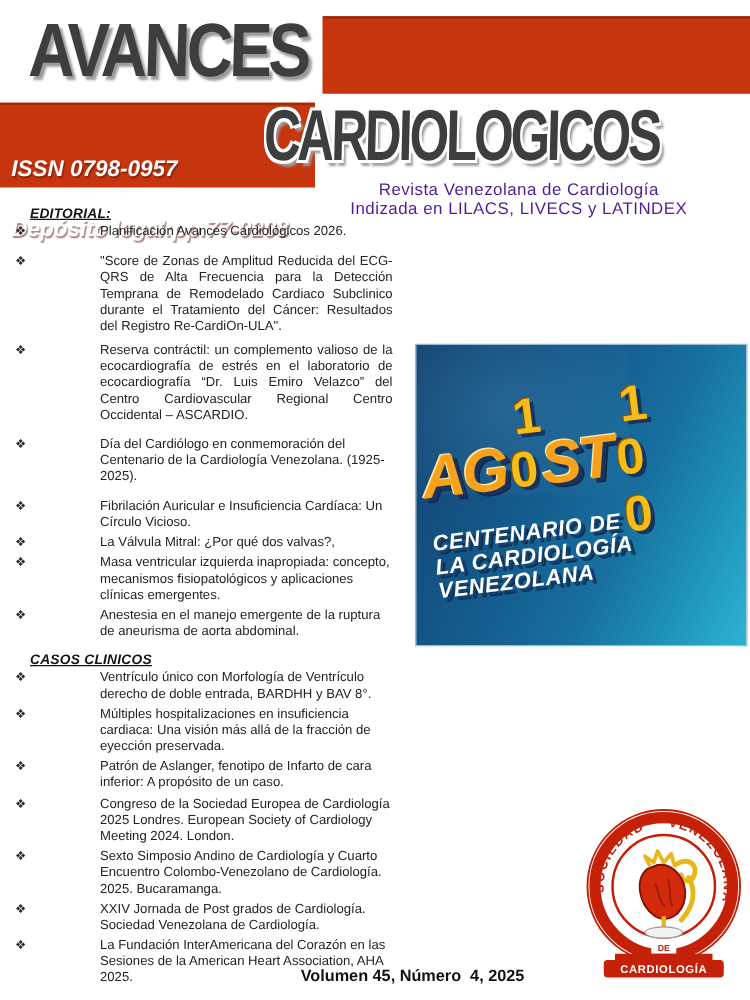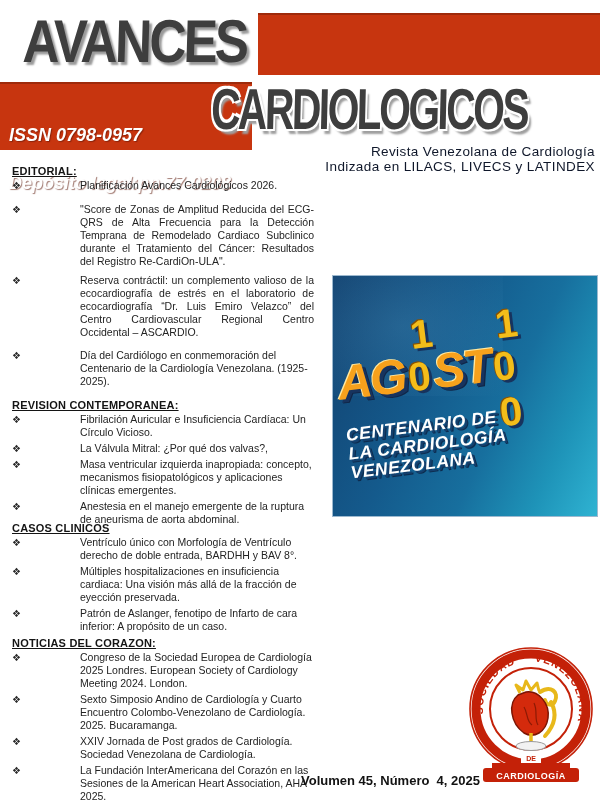--- a/index.html
+++ b/index.html
@@ -20,29 +20,29 @@
     position:absolute;left:9px;top:95px;color:#ffffff;font-weight:bold;font-style:italic;
     font-size:18px;line-height:16px;text-shadow:1px 1px 1px rgba(90,20,5,.55);white-space:pre;
   }
   .cardiologicos{
     position:absolute;left:212px;top:76px;white-space:nowrap;
     font-size:48px;font-weight:900;color:#3e3e3e;letter-spacing:-3px;
     transform:scale(.85,1.2) skewX(-2deg);transform-origin:left top;
     text-shadow:-2px -2px 0 #fff,2px -2px 0 #fff,-2px 2px 0 #fff,2px 2px 0 #fff,4px 4px 2px #9f9f9f;
   }
   .tagline{
-    position:absolute;left:235px;top:145px;width:360px;text-align:right;
-    color:#0f172a;font-size:13.5px;line-height:14.5px;letter-spacing:.4px;
+    position:absolute;left:235px;top:145px;width:360px;text-align:center;
+    color:#4c1d95;font-size:13.5px;line-height:14.5px;letter-spacing:.4px;
     text-shadow:1px 1px 0 #ffffff;
   }
   
   .toc-section{position:absolute;left:12px;width:302px;}
   .toc-heading{
-    font-size:11px;font-weight:bold;color:#141414;margin:0 0 2px 0;
-    text-decoration:underline;letter-spacing:.2px;
+    font-size:11px;font-weight:bold;color:#141414;margin:0 0 2px 12px;
+    text-decoration:underline;letter-spacing:.2px;font-style:italic;
   }
   .toc-item{display:flex;margin:0 0 3px 0;}
   .bullet{width:20px;flex:none;font-size:10px;line-height:13px;color:#2b2b2b;}
   .item-text{flex:1;font-size:10.5px;line-height:13px;color:#232323;padding-left:48px;}
   .just{text-align:justify;}
   
   .poster{
     position:absolute;left:332px;top:275px;width:264px;height:240px;overflow:hidden;
     background:linear-gradient(115deg,#12416f 0%,#145a8c 38%,#176f9e 62%,#1e93b8 82%,#2fb3d2 100%);
     border:1px solid #9db9cf;
@@ -66,21 +66,21 @@
   .zero-below{position:absolute;left:1px;top:46px;}
   .caption{
     position:absolute;left:12px;top:150px;transform:rotate(-7deg);transform-origin:left top;
     color:#ffffff;font-weight:900;font-style:italic;font-size:17.5px;line-height:19px;
     letter-spacing:.5px;text-shadow:2px 2.5px 0 #14406e,3px 3.5px 0 #0d2c4e;white-space:nowrap;
   }
   
   .seal{position:absolute;left:468px;top:645px;width:126px;height:140px;}
   
   .footer-line{
-    position:absolute;left:180px;top:773px;width:300px;text-align:right;
+    position:absolute;left:180px;top:773px;width:300px;text-align:center;
     font-size:13px;font-weight:bold;color:#121212;white-space:pre;
   }
 </style>
 </head>
 <body>
 
 <div class="red-top"></div>
 <div class="avances">AVANCES</div>
 <div class="red-band"></div>
 <div class="issn-block">
@@ -113,21 +113,20 @@
 </div>
 
 <div class="toc-section" style="top:349px;">
   <div class="toc-item">
     <span class="bullet">❖</span>
     <div class="item-text">Día del Cardiólogo en conmemoración del Centenario de la Cardiología Venezolana.   (1925-2025).</div>
   </div>
 </div>
 
 <div class="toc-section" style="top:399px;">
-  <div class="toc-heading">REVISION CONTEMPORANEA:</div>
   <div class="toc-item">
     <span class="bullet">❖</span>
     <div class="item-text">Fibrilación Auricular e Insuficiencia Cardíaca: Un Círculo Vicioso.</div>
   </div>
   <div class="toc-item">
     <span class="bullet">❖</span>
     <div class="item-text">La Válvula Mitral: ¿Por qué dos valvas?,</div>
   </div>
   <div class="toc-item">
     <span class="bullet">❖</span>
@@ -149,21 +148,20 @@
     <span class="bullet">❖</span>
     <div class="item-text">Múltiples hospitalizaciones en insuficiencia cardiaca: Una visión más allá de la fracción de eyección preservada.</div>
   </div>
   <div class="toc-item">
     <span class="bullet">❖</span>
     <div class="item-text">Patrón de Aslanger, fenotipo de Infarto de cara inferior: A propósito de un caso.</div>
   </div>
 </div>
 
 <div class="toc-section" style="top:637px;">
-  <div class="toc-heading">NOTICIAS DEL CORAZON:</div>
   <div class="toc-item">
     <span class="bullet">❖</span>
     <div class="item-text">Congreso de la Sociedad Europea de Cardiología 2025 Londres. European Society of Cardiology Meeting 2024. London.</div>
   </div>
   <div class="toc-item">
     <span class="bullet">❖</span>
     <div class="item-text">Sexto Simposio Andino de Cardiología y Cuarto Encuentro Colombo-Venezolano de Cardiología. 2025. Bucaramanga.</div>
   </div>
   <div class="toc-item">
     <span class="bullet">❖</span>

